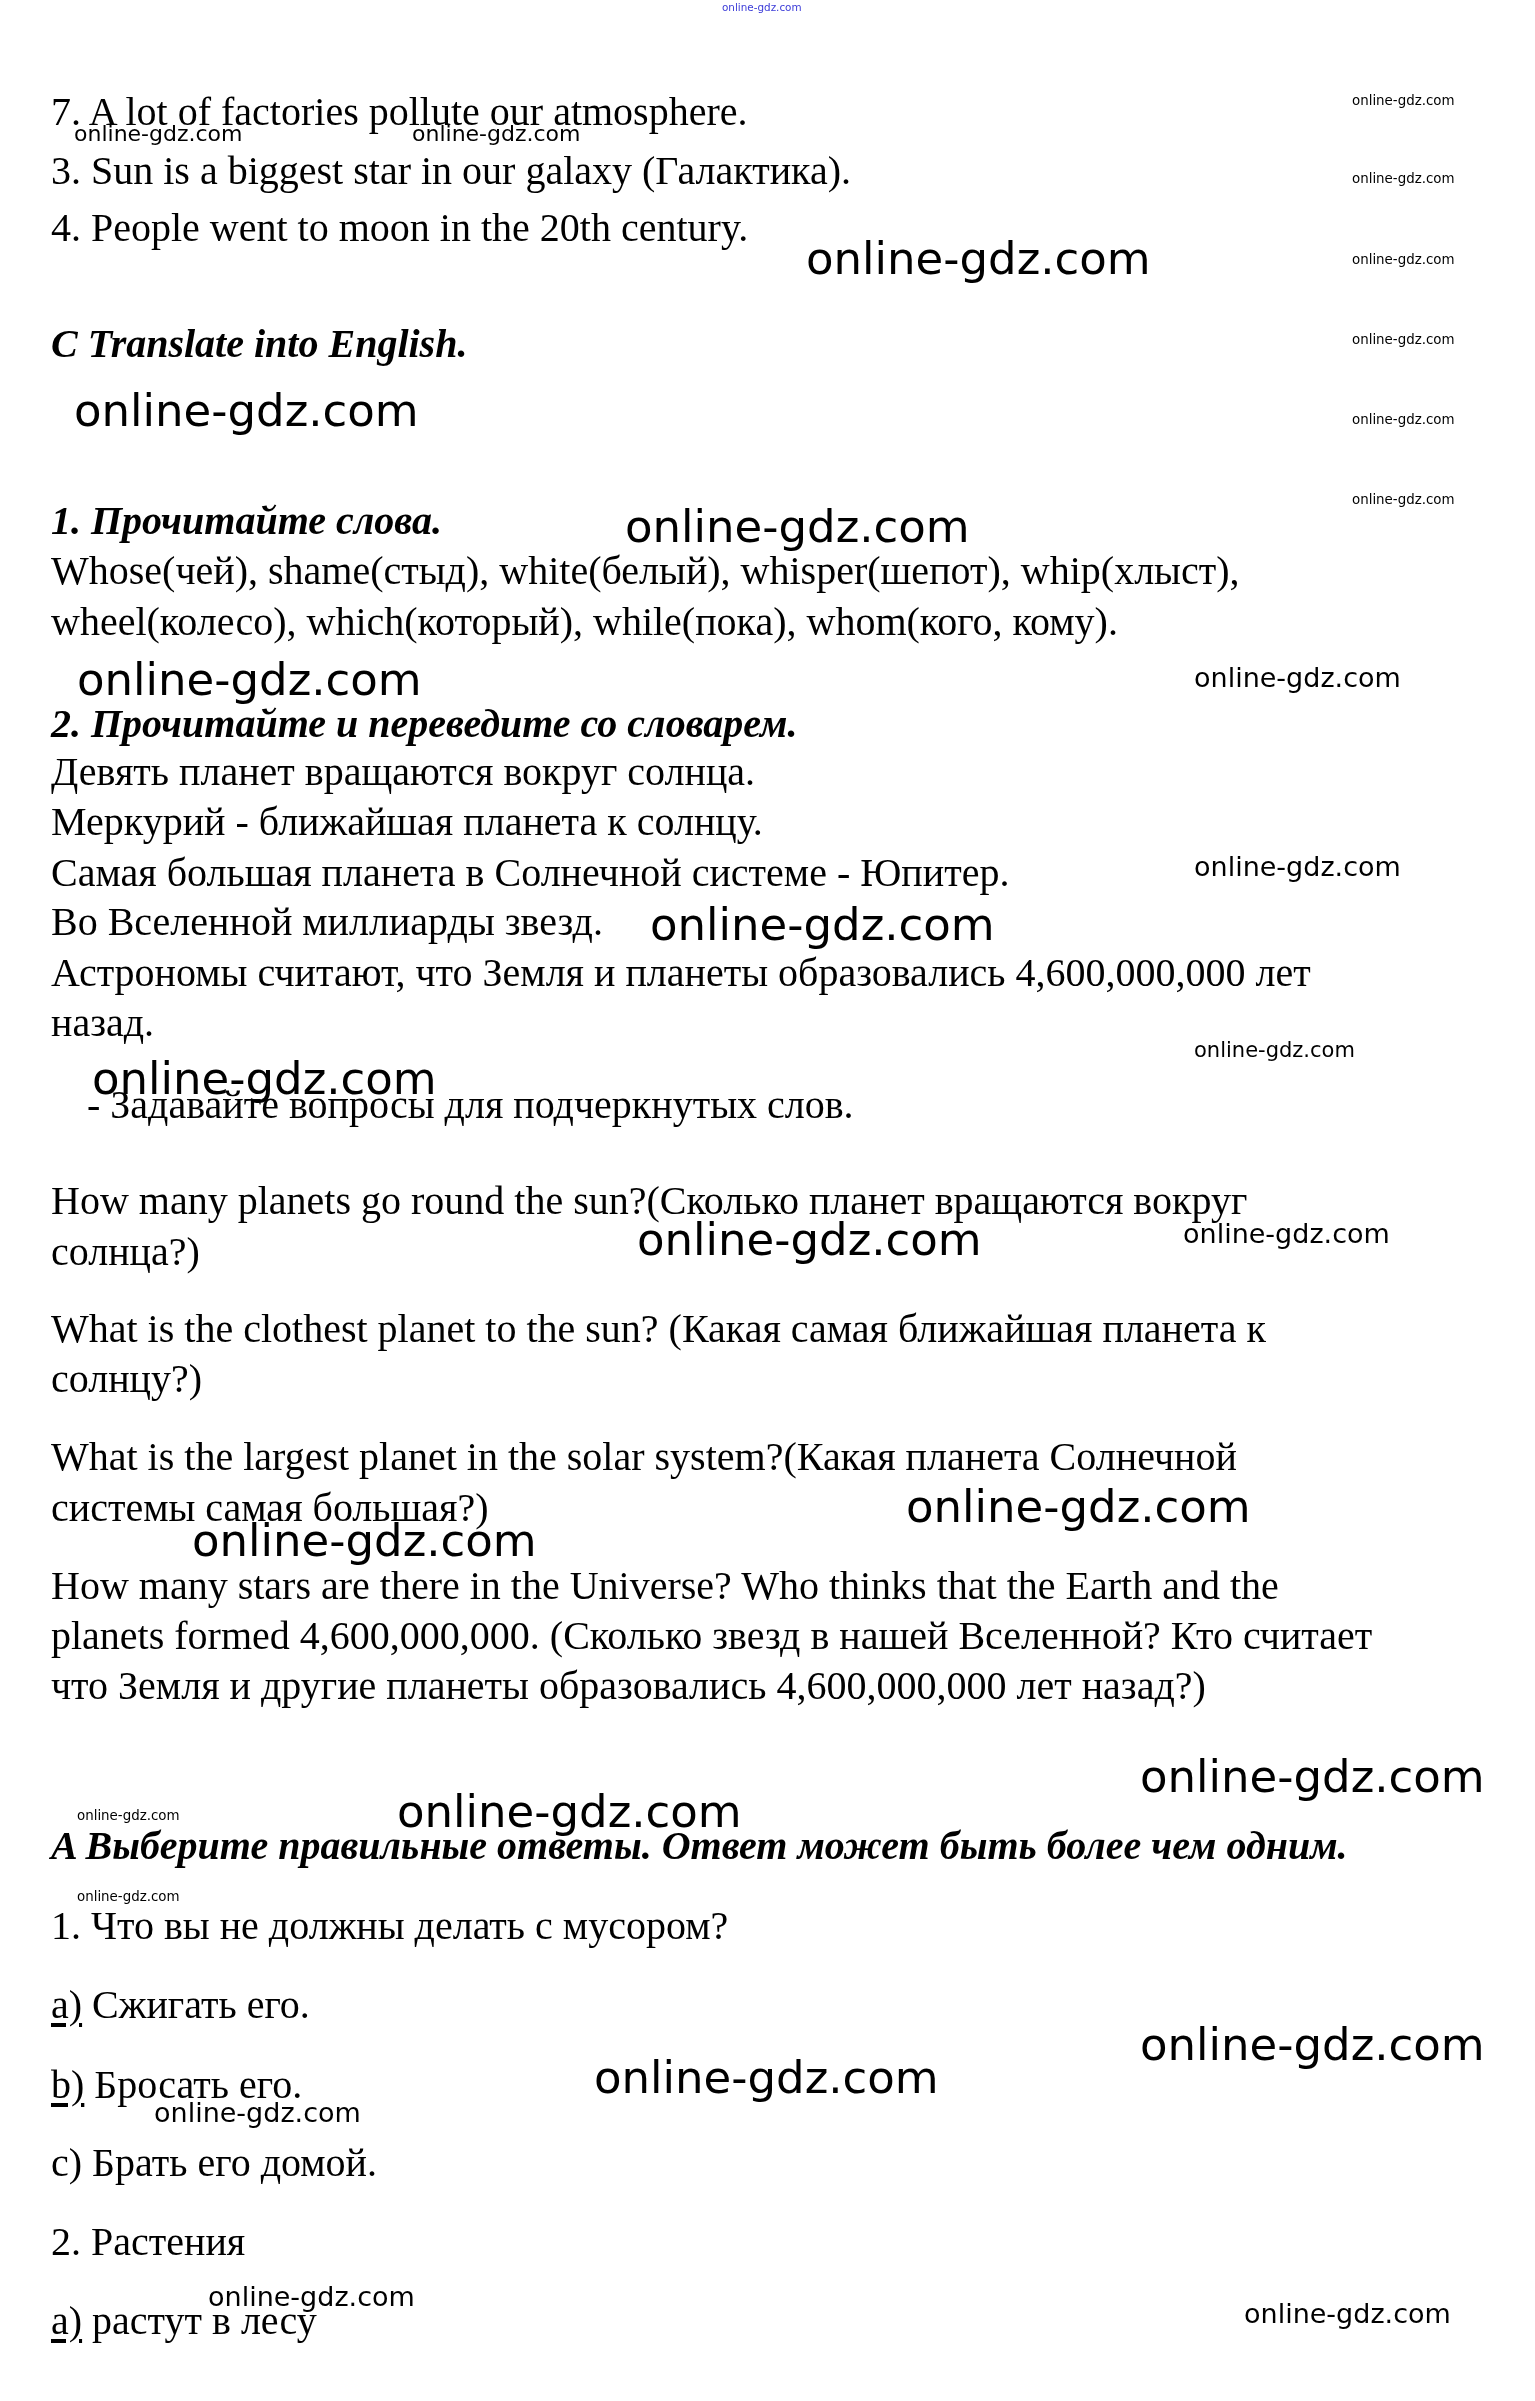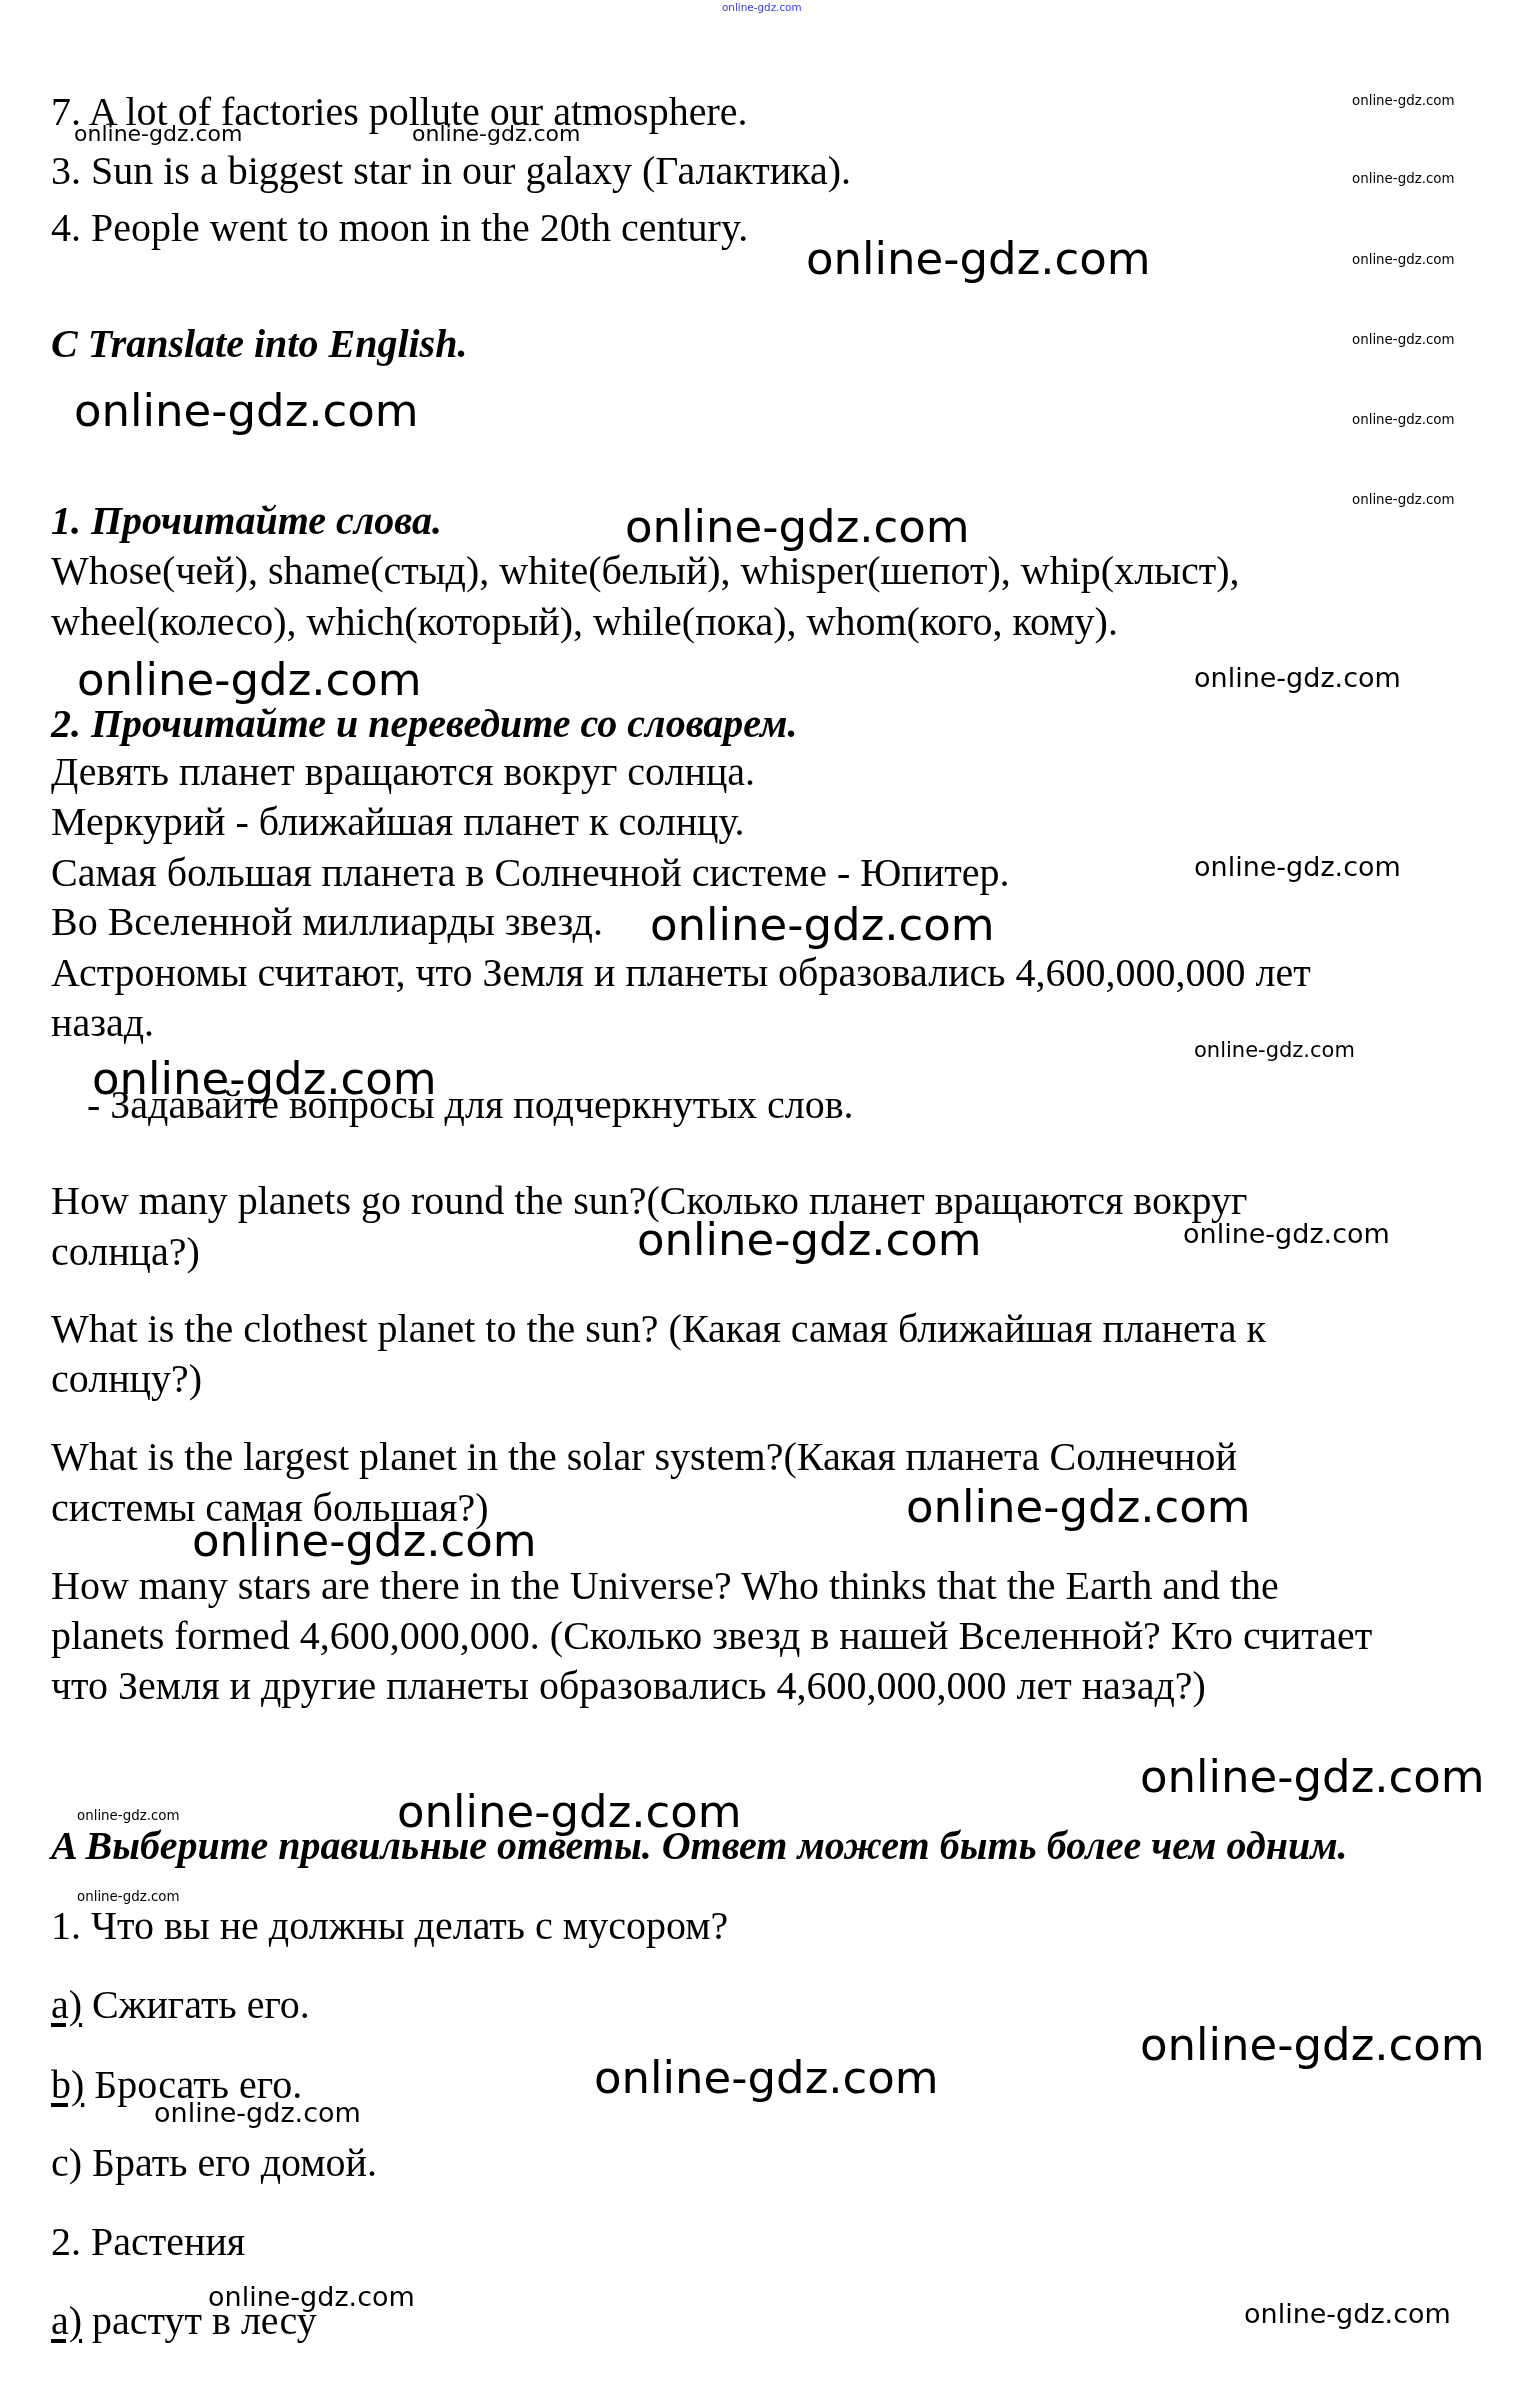--- a/index.html
+++ b/index.html
@@ -37,21 +37,21 @@
 <div class="t b" style="top:501px;">1. Прочитайте слова.</div>
 <div class="wm wm-l" style="left:625px; top:504px;">online-gdz.com</div>
 <div class="t" style="top:551px;">Whose(чей), shame(стыд), white(белый), whisper(шепот), whip(хлыст),</div>
 <div class="t" style="top:602px;">wheel(колесо), which(который), while(пока), whom(кого, кому).</div>
 
 <div class="wm wm-l" style="left:77px; top:657px;">online-gdz.com</div>
 <div class="wm wm-m" style="left:1194px; top:664px;">online-gdz.com</div>
 
 <div class="t b" style="top:704px;">2. Прочитайте и переведите со словарем.</div>
 <div class="t" style="top:752px;">Девять планет вращаются вокруг солнца.</div>
-<div class="t" style="top:802px;">Меркурий - ближайшая планет к солнцу.</div>
+<div class="t" style="top:802px;">Меркурий - ближайшая планета к солнцу.</div>
 <div class="t" style="top:853px;">Самая большая планета в Солнечной системе - Юпитер.</div>
 <div class="wm wm-m" style="left:1194px; top:853px;">online-gdz.com</div>
 <div class="t" style="top:902px;">Во Вселенной миллиарды звезд.</div>
 <div class="wm wm-l" style="left:650px; top:902px;">online-gdz.com</div>
 <div class="t" style="top:953px;">Астрономы считают, что Земля и планеты образовались 4,600,000,000 лет</div>
 <div class="t" style="top:1003px;">назад.</div>
 
 <div class="wm wm-s" style="left:1194px; top:1040px; font-size:21px;">online-gdz.com</div>
 <div class="wm wm-l" style="left:92px; top:1056px;">online-gdz.com</div>
 <div class="t" style="top:1085px;margin-left:36px;">- Задавайте вопросы для подчеркнутых слов.</div>

